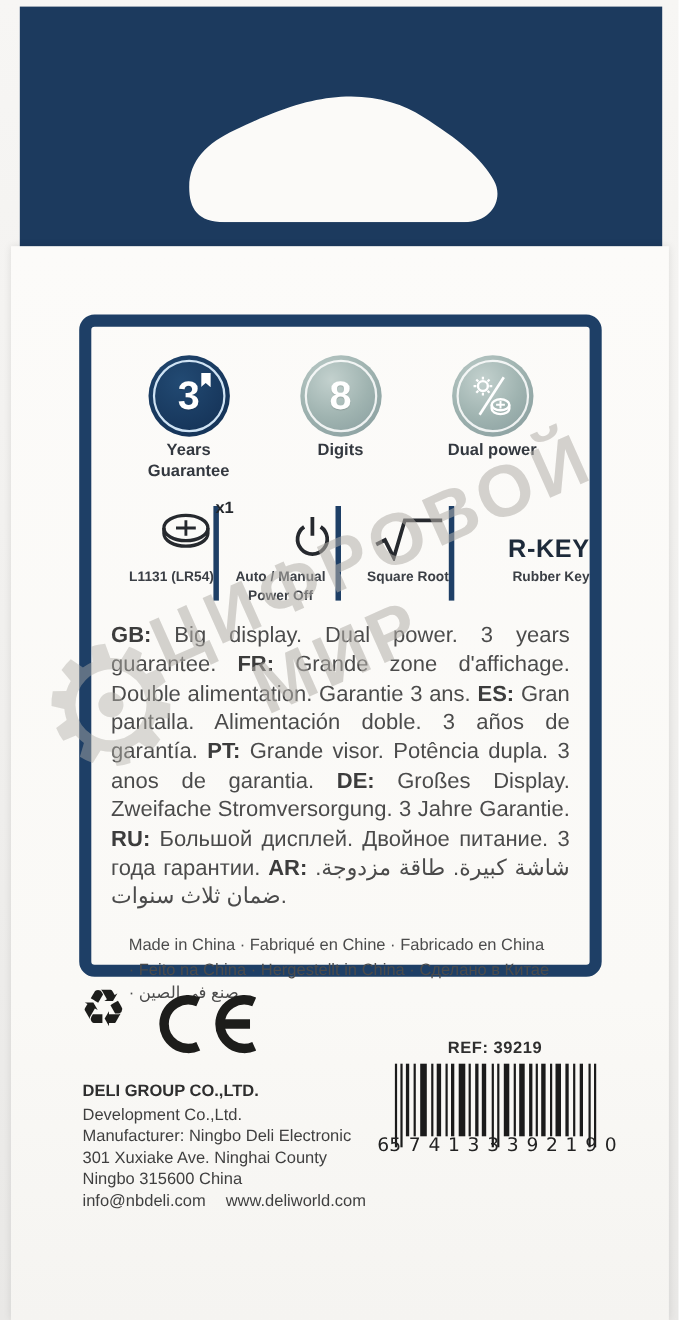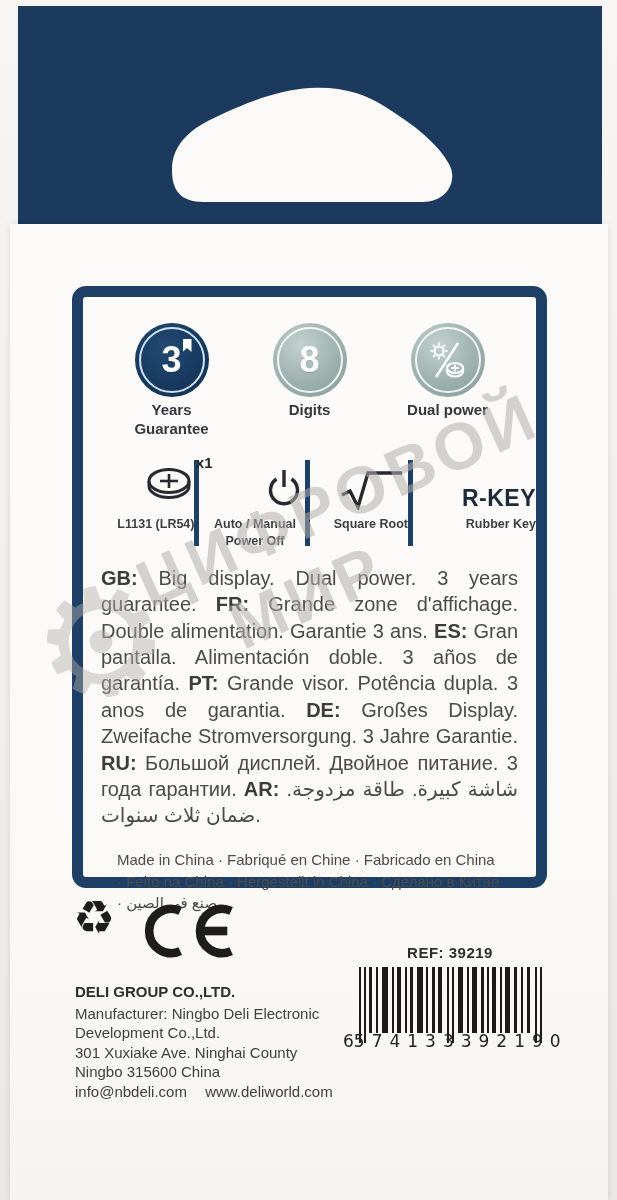--- a/index.html
+++ b/index.html
@@ -205,22 +205,22 @@
 
     <div class="recycle">♻</div>
     <svg class="ce-mark" width="96" height="58" viewBox="0 0 100 60" fill="none" stroke="#1d1d1b">
       <path d="M44,9 A23,23 0 1 0 44,51" stroke-width="9"></path>
       <path d="M97,9 A23,23 0 1 0 97,51" stroke-width="9"></path>
       <line x1="62" y1="30" x2="93" y2="30" stroke-width="9"></line>
     </svg>
 
     <div class="mfr">
       <div class="company">DELI GROUP CO.,LTD.</div>
+      <div>Development Co.,Ltd.</div>
       <div>Manufacturer: Ningbo Deli Electronic</div>
-      <div>Development Co.,Ltd.</div>
       <div>301 Xuxiake Ave. Ninghai County</div>
       <div>Ningbo 315600 China</div>
       <div class="contact">
         <span>info@nbdeli.com</span>
         <span>www.deliworld.com</span>
       </div>
     </div>
 
     <div class="barcode">
       <div class="ref">REF: 39219</div>

